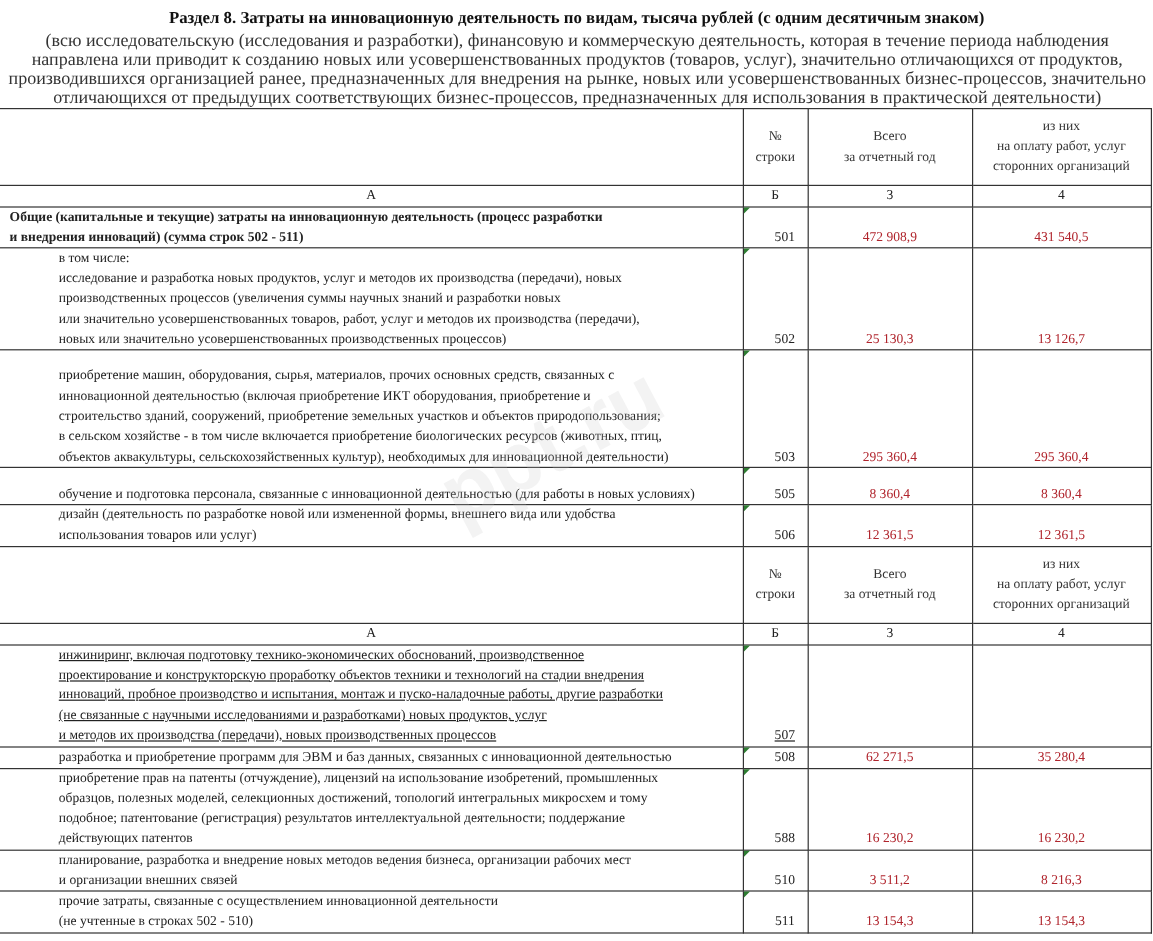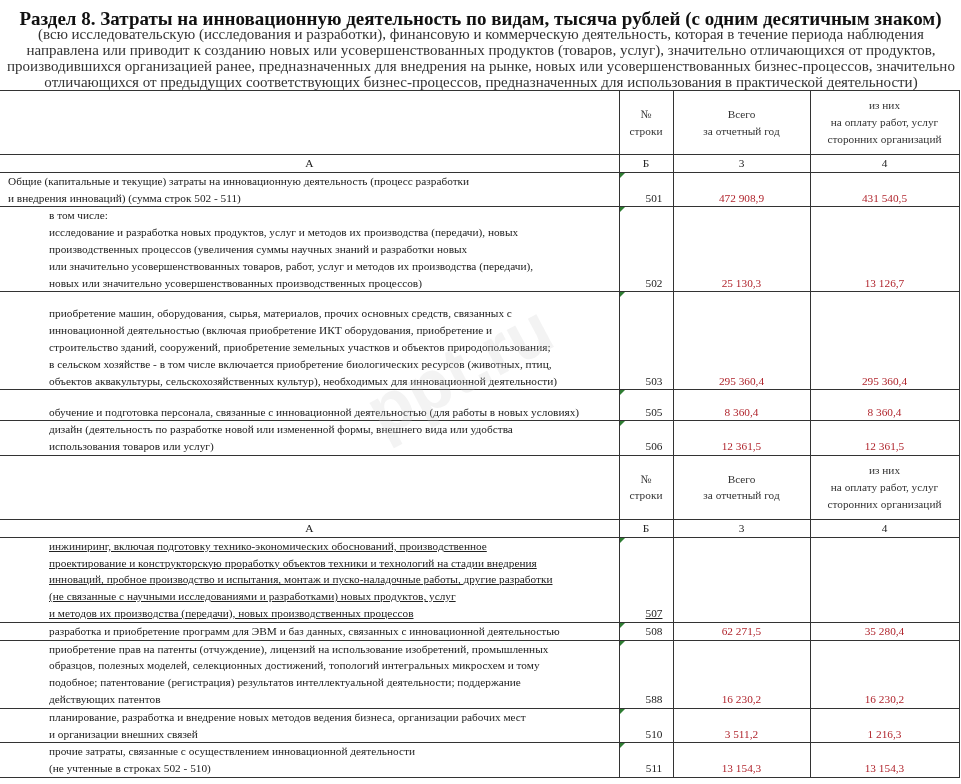--- a/index.html
+++ b/index.html
@@ -2,21 +2,21 @@
 <html><head>
 <meta charset="utf-8">
 <style>
   html, body { margin: 0; padding: 0; background: #fff; }
   body {
     width: 961px; height: 784px; overflow: hidden; position: relative;
     font-family: "Liberation Serif", "DejaVu Serif", serif; color: #222;
   }
   .title {
     position: absolute; left: 0; top: 8px; width: 961px; text-align: center;
-    font-weight: bold; font-size: 19px; color: #111;
+    font-weight: bold; font-size: 14px; color: #111;
   }
   .subtitle {
     position: absolute; left: 6px; top: 26px; width: 950px; text-align: center;
     font-size: 15px; line-height: 16px; color: #333;
   }
   table {
     position: absolute; left: 0; top: 90px; width: 959px;
     border-collapse: collapse; table-layout: fixed;
     font-size: 11.3px; line-height: 16.8px;
   }
@@ -65,21 +65,21 @@
 на оплату работ, услуг
 сторонних организаций</td>
       </tr>
       <tr class="lbl" style="height: 17px;">
         <td style="border-left: none;">А</td>
         <td>Б</td>
         <td>3</td>
         <td>4</td>
       </tr>
       <tr style="height: 33px;">
-        <td class="desc" style="white-space: pre-line;">Общие (капитальные и текущие) затраты на инновационную деятельность (процесс разработки
+        <td class="desc" style="white-space: pre-line; font-weight: bold;">Общие (капитальные и текущие) затраты на инновационную деятельность (процесс разработки
 и внедрения инноваций) (сумма строк 502 - 511)</td>
         <td class="num">501</td>
         <td class="val">472 908,9</td>
         <td class="val">431 540,5</td>
       </tr>
       <tr style="height: 80px;">
         <td class="desc ind" style="white-space: pre-line;">в том числе:
 исследование и разработка новых продуктов, услуг и методов их производства (передачи), новых
 производственных процессов (увеличения суммы научных знаний и разработки новых
 или значительно усовершенствованных товаров, работ, услуг и методов их производства (передачи),
@@ -150,21 +150,21 @@
 действующих патентов</td>
         <td class="num">588</td>
         <td class="val">16 230,2</td>
         <td class="val">16 230,2</td>
       </tr>
       <tr style="height: 31px;">
         <td class="desc ind" style="white-space: pre-line;">планирование, разработка и внедрение новых методов ведения бизнеса, организации рабочих мест
 и организации внешних связей</td>
         <td class="num">510</td>
         <td class="val">3 511,2</td>
-        <td class="val">1 216,3</td>
+        <td class="val">8 216,3</td>
       </tr>
       <tr style="height: 33px;">
         <td class="desc ind" style="white-space: pre-line;">прочие затраты, связанные с осуществлением инновационной деятельности
 (не учтенные в строках 502 - 510)</td>
         <td class="num">511</td>
         <td class="val">13 154,3</td>
         <td class="val">13 154,3</td>
       </tr>
     </tbody>
 </table>

